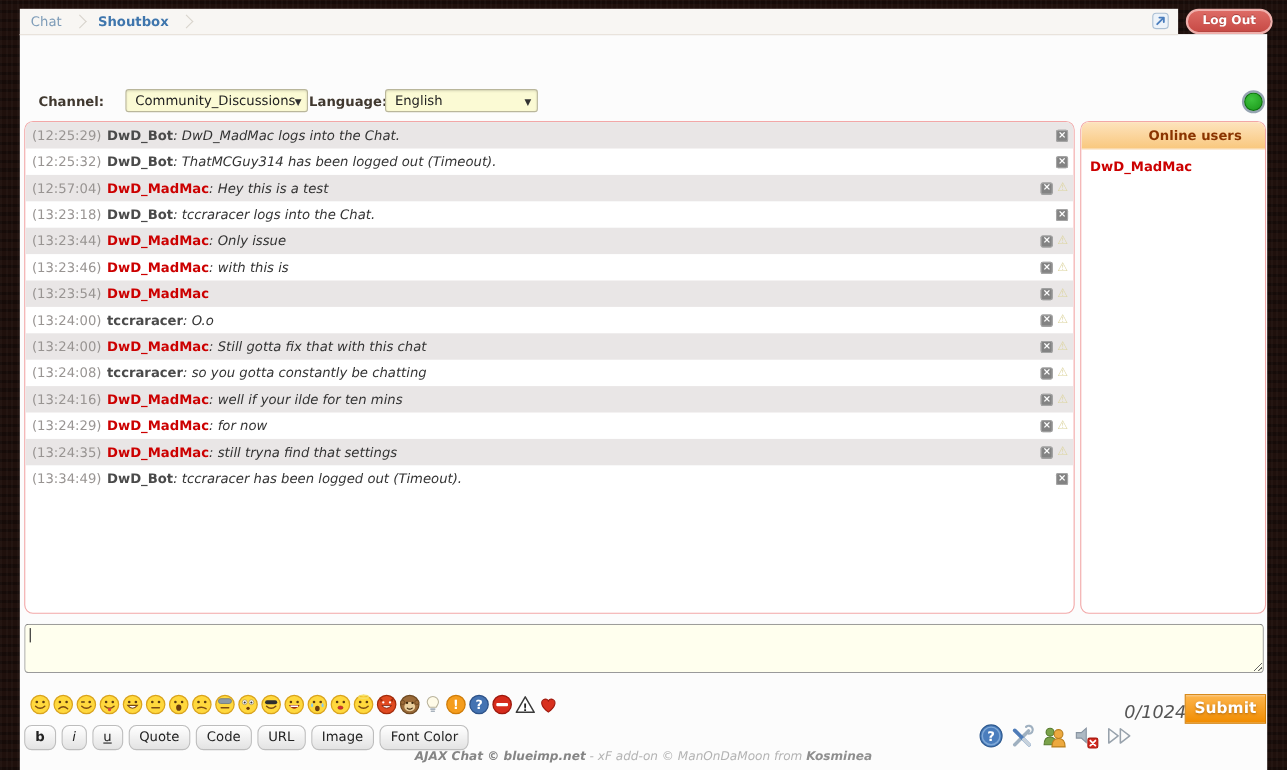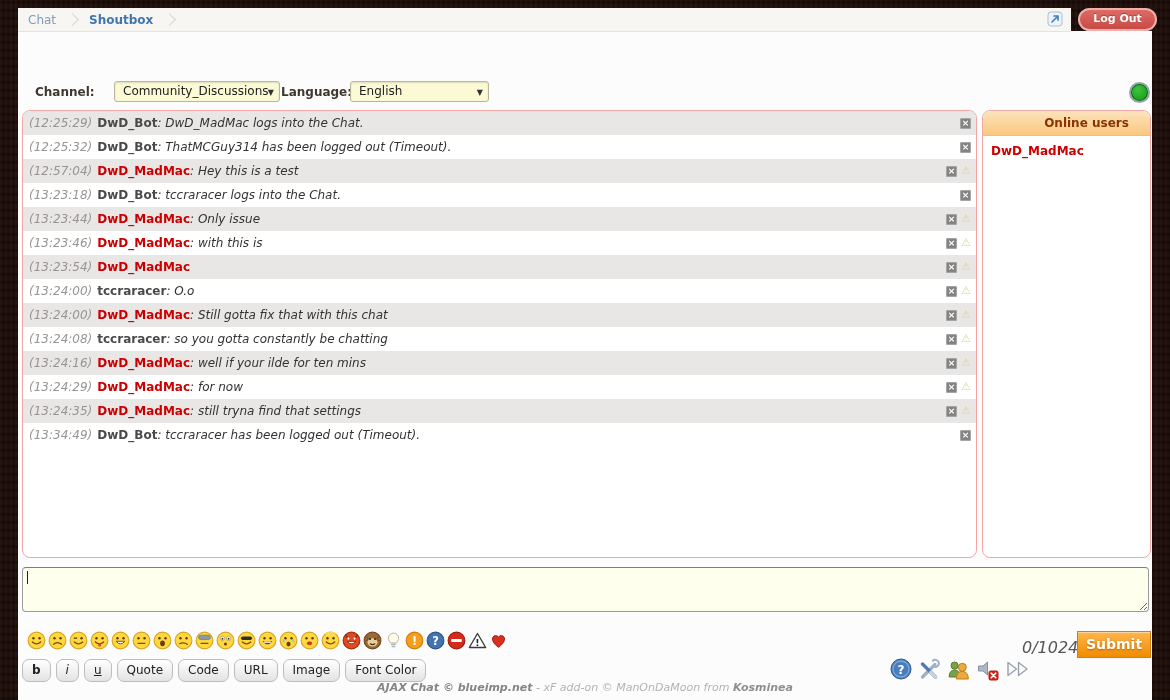--- a/index.html
+++ b/index.html
@@ -37,21 +37,21 @@
   .selectbox .arrow{position:absolute;right:5px;top:0;font-size:8px;color:#333;line-height:21px;}
   #status-dot{position:absolute;left:1129px;top:82px;width:21px;height:21px;border-radius:50%;
     box-sizing:border-box;border:2px solid #95a3b1;
     background:radial-gradient(circle at 40% 35%, #3ec43e, #149114);
     box-shadow:inset 0 0 0 1px #0c6b0c;}
   
   #messages-panel{position:absolute;left:22px;top:110px;width:955px;height:448px;box-sizing:border-box;
     border:1px solid #f2a7a7;border-radius:8px;background:#fff;overflow:hidden;}
   .msg-row{height:24px;display:flex;align-items:center;padding:0 5px 0 6px;font-size:12px;color:#333;}
   .msg-row.alt{background:#e9e6e6;}
-  .time{font-style:italic;color:#989492;margin-right:5px;white-space:nowrap;text-align:right;}
+  .time{color:#989492;margin-right:5px;white-space:nowrap;text-align:right;}
   .user{font-weight:bold;white-space:nowrap;}
   .txt{white-space:nowrap;font-style:italic;}
   .row-icons{margin-left:auto;display:flex;align-items:center;gap:4px;}
   .del{width:11px;height:11px;background:#838383;border-radius:2px;color:#fff;font-size:9px;
     line-height:11px;text-align:center;font-weight:bold;box-shadow:inset 0 0 0 1px #a5a5a5;cursor:pointer;}
   .report{font-size:11px;color:#ddd5a0;line-height:12px;cursor:pointer;}
   
   #online-panel{position:absolute;left:982px;top:110px;width:169px;height:448px;box-sizing:border-box;
     border:1px solid #f2a7a7;border-radius:8px;background:#fff;overflow:hidden;}
   #online-header{height:24px;background:linear-gradient(#fde3bd,#f9c87e);border-bottom:1px solid #f2bd74;

